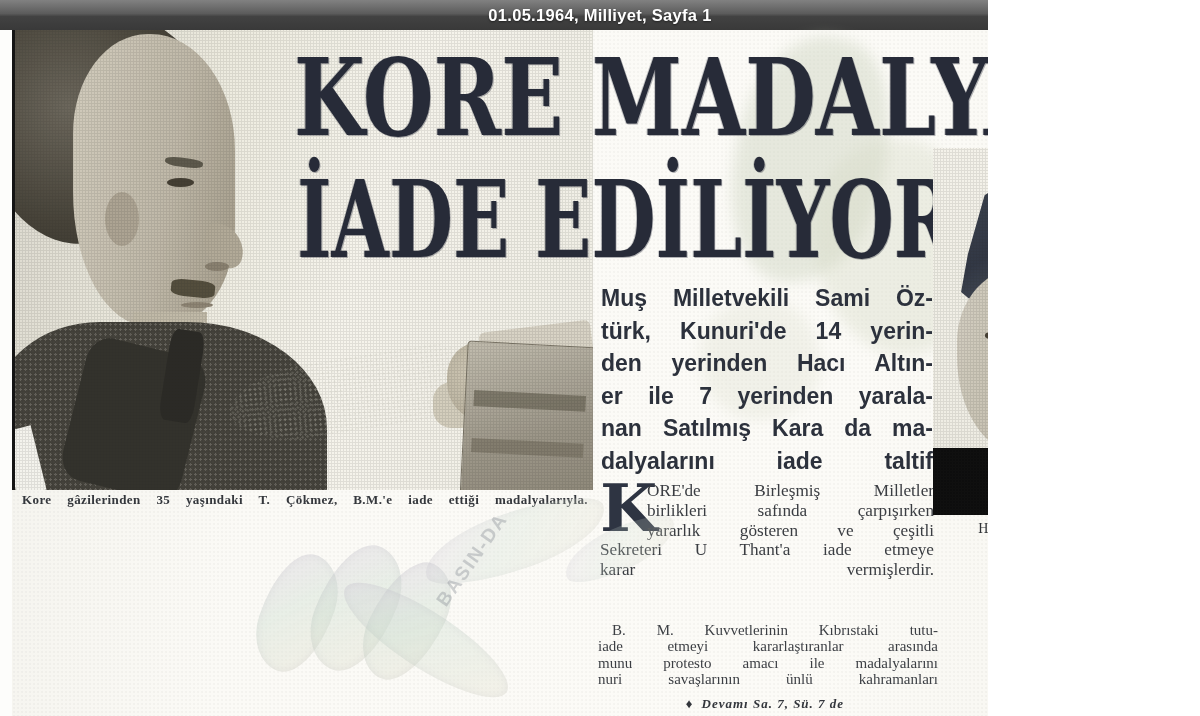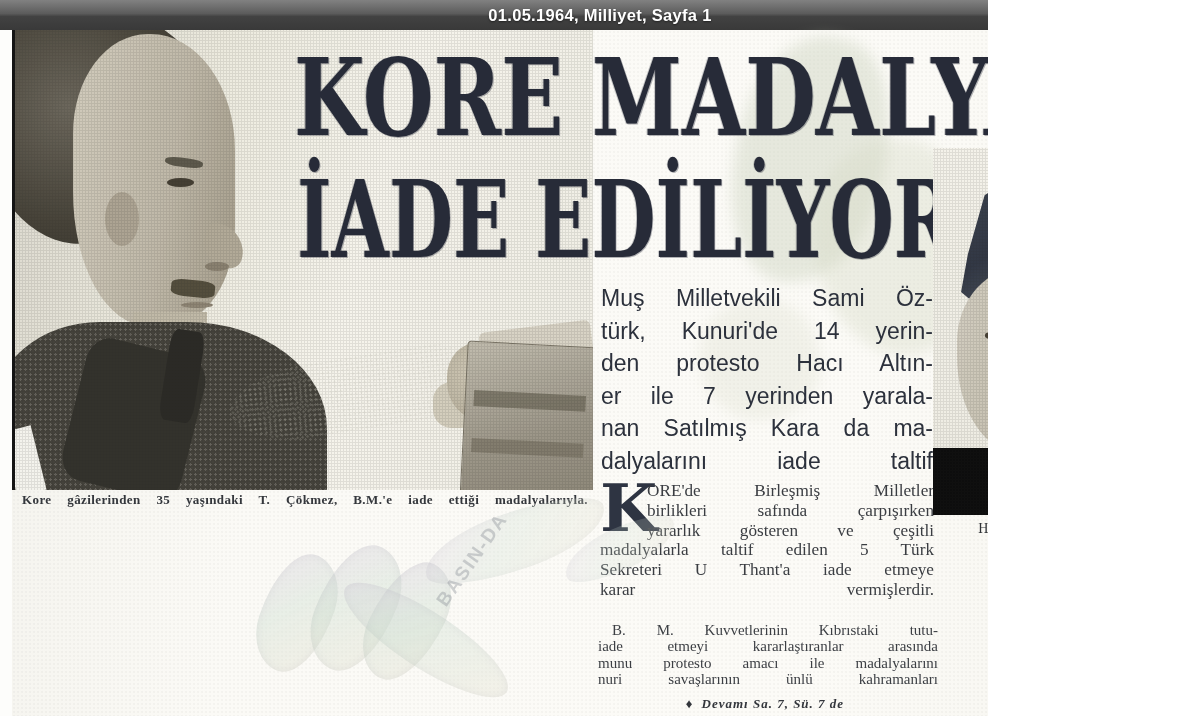--- a/index.html
+++ b/index.html
@@ -88,21 +88,21 @@
   .photoL .notch{position:absolute;left:-6px;top:398px;width:30px;height:66px;background:#f4f3ed;
       transform:rotate(-14deg);}
 
   .capL{position:absolute;left:22px;top:492px;width:566px;
       font-weight:bold;font-size:13px;letter-spacing:.4px;color:#34373c;
       text-align:justify;text-align-last:justify;}
 
   
   .jline{text-align:justify;text-align-last:justify;}
   .lede{position:absolute;left:601px;top:282px;width:332px;
-      font-family:"Liberation Sans",sans-serif;font-weight:normal;font-size:23px;
+      font-family:"Liberation Sans",sans-serif;font-weight:bold;font-size:23px;
       line-height:32.5px;color:#2c313c;}
   .para1{position:absolute;left:600px;top:481px;width:334px;
       font-size:17.2px;line-height:19.8px;color:#3a3d42;}
   .dropcap{float:left;width:47px;height:57px;font-weight:bold;font-size:66px;line-height:54px;
       color:#2e3442;font-family:"DejaVu Serif",serif;}
   .para2{position:absolute;left:598px;top:622px;width:340px;
       font-size:15px;line-height:16.3px;color:#3c3f44;}
   .para2 .jline:first-child{text-indent:14px;}
   .continuation{position:absolute;left:600px;top:696px;width:330px;text-align:center;
       font-weight:bold;font-style:italic;font-size:13px;color:#33363c;letter-spacing:1px;}
@@ -198,33 +198,32 @@
     <div class="notch"></div>
   </div>
   <div class="capL">Kore gâzilerinden 35 yaşındaki T. Çökmez, B.M.'e iade ettiği madalyalarıyla.</div>
 
   <div class="hl hl1">KORE MADALYALARI</div>
   <div class="hl hl2">İADE EDİLİYOR</div>
 
   <div class="lede">
       <div class="jline">Muş Milletvekili Sami Öz-</div>
       <div class="jline">türk, Kunuri'de 14 yerin-</div>
-      <div class="jline">den protesto Hacı Altın-</div>
+      <div class="jline">den yerinden Hacı Altın-</div>
       <div class="jline">er ile 7 yerinden yarala-</div>
       <div class="jline">nan Satılmış Kara da ma-</div>
       <div class="jline">dalyalarını iade taltif</div>
     </div>
 
   <div class="para1">
     <span class="dropcap">K</span>
     <div class="plines">
         <div class="jline">ORE'de Birleşmiş Milletler</div>
         <div class="jline">birlikleri safında çarpışırken</div>
         <div class="jline">yararlık gösteren ve çeşitli</div>
-        <div class="jline">madalyalarla taltif edilen 5 Türk</div>
         <div class="jline">Sekreteri U Thant'a iade etmeye</div>
         <div class="jline">karar vermişlerdir.</div>
       </div>
   </div>
 
   <div class="para2">
       <div class="jline">B. M. Kuvvetlerinin Kıbrıstaki tutu-</div>
       <div class="jline">iade etmeyi kararlaştıranlar arasında</div>
       <div class="jline">munu protesto amacı ile madalyalarını</div>
       <div class="jline">nuri savaşlarının ünlü kahramanları</div>

